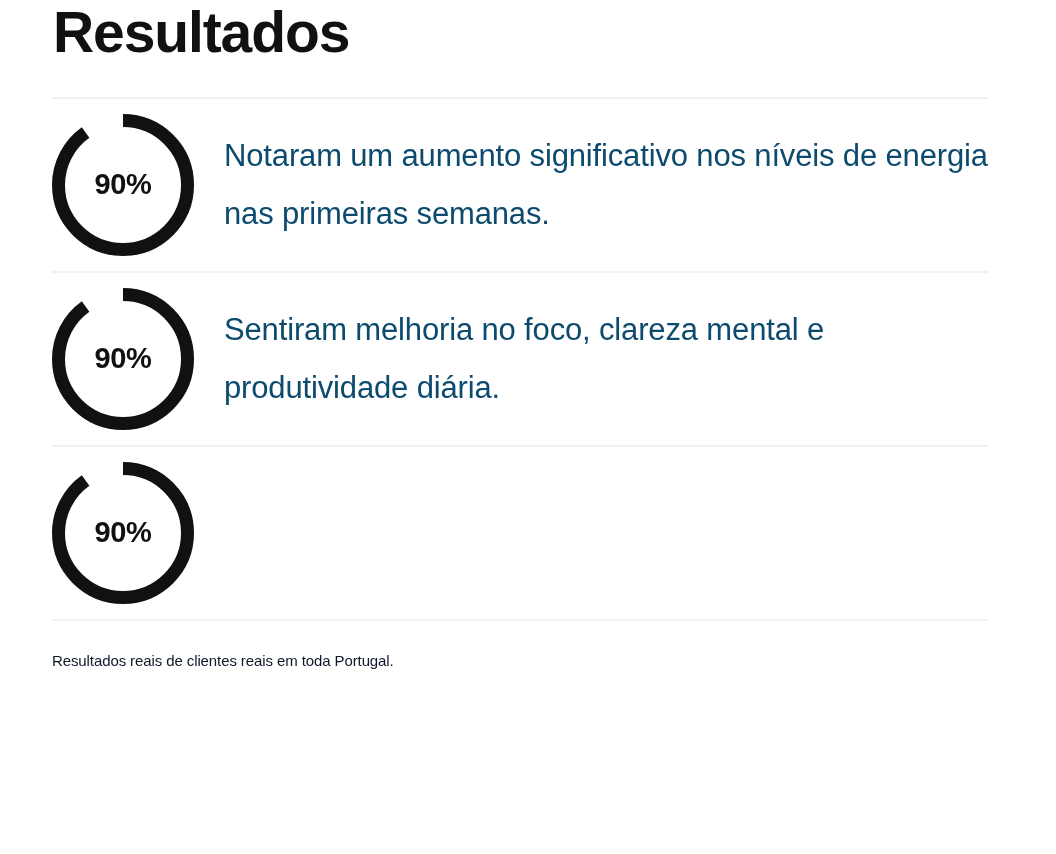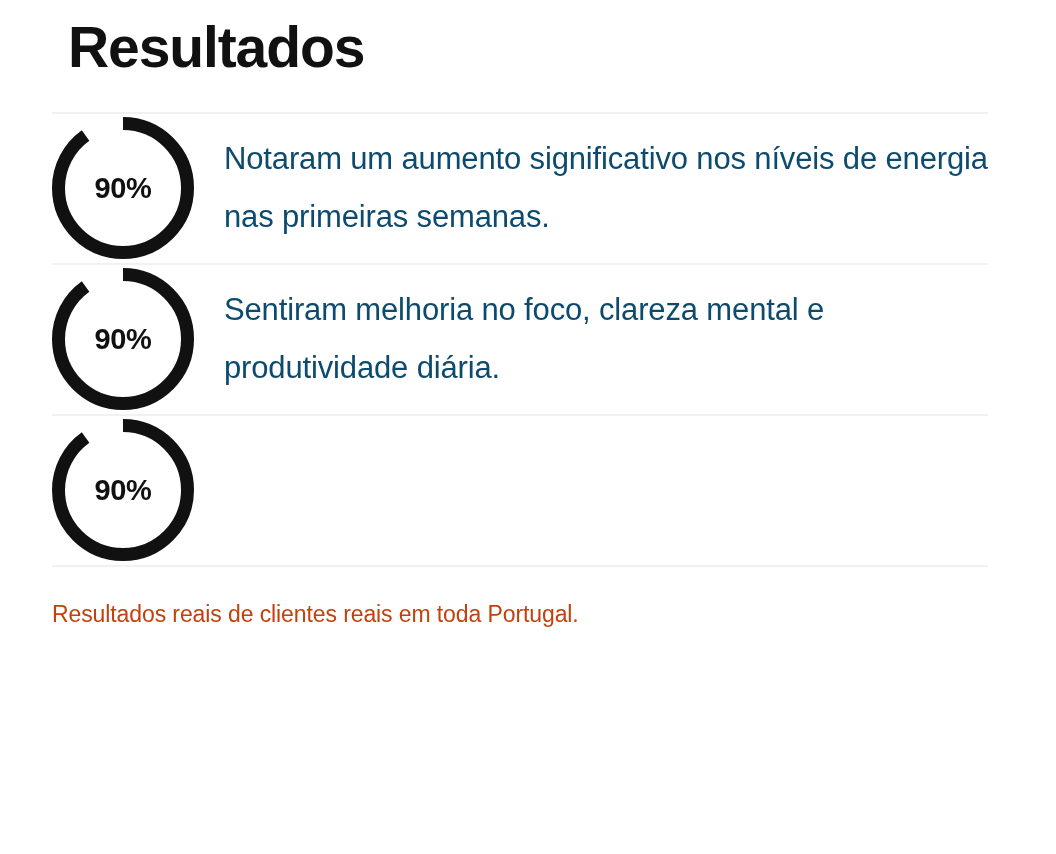--- a/index.html
+++ b/index.html
@@ -19,21 +19,21 @@
     position: relative;
     width: 1056px;
     height: 854px;
     background: #ffffff;
     box-sizing: border-box;
     padding: 0 52px 0 52px;
   }
 
   
   .page-title {
-    margin: 16px;
+    margin: 1px;
     padding-top: 0;
     font-size: 57px;
     font-weight: 700;
     letter-spacing: -1.1px;
     line-height: 1.12;
     color: #111111;
     font-family: "Liberation Sans", sans-serif;
   }
 
   
@@ -49,21 +49,21 @@
   
   .results-list {
     margin: 0;
     padding: 0;
     list-style: none;
   }
   .result-row {
     display: flex;
     align-items: center;
     gap: 30px;
-    height: 149px;
+    height: 172px;
     box-sizing: border-box;
   }
 
   .ring-wrap {
     flex: 0 0 auto;
     position: relative;
     width: 142px;
     height: 142px;
     display: flex;
     align-items: center;
@@ -93,24 +93,24 @@
     line-height: 1.88;
     color: #0c4a6e;
     letter-spacing: -0.15px;
     max-width: 770px;
   }
 
   
   .footnote {
     margin: 0;
     padding-top: 26px;
-    font-size: 23px;
+    font-size: 15px;
     font-weight: 400;
     line-height: 1.85;
-    color: #c2410c;
+    color: #0f172a;
     letter-spacing: -0.1px;
     max-width: 900px;
   }
   .footnote .note-line { display: block; }
 </style>
 </head>
 <body>
 
 <div class="page">
 

